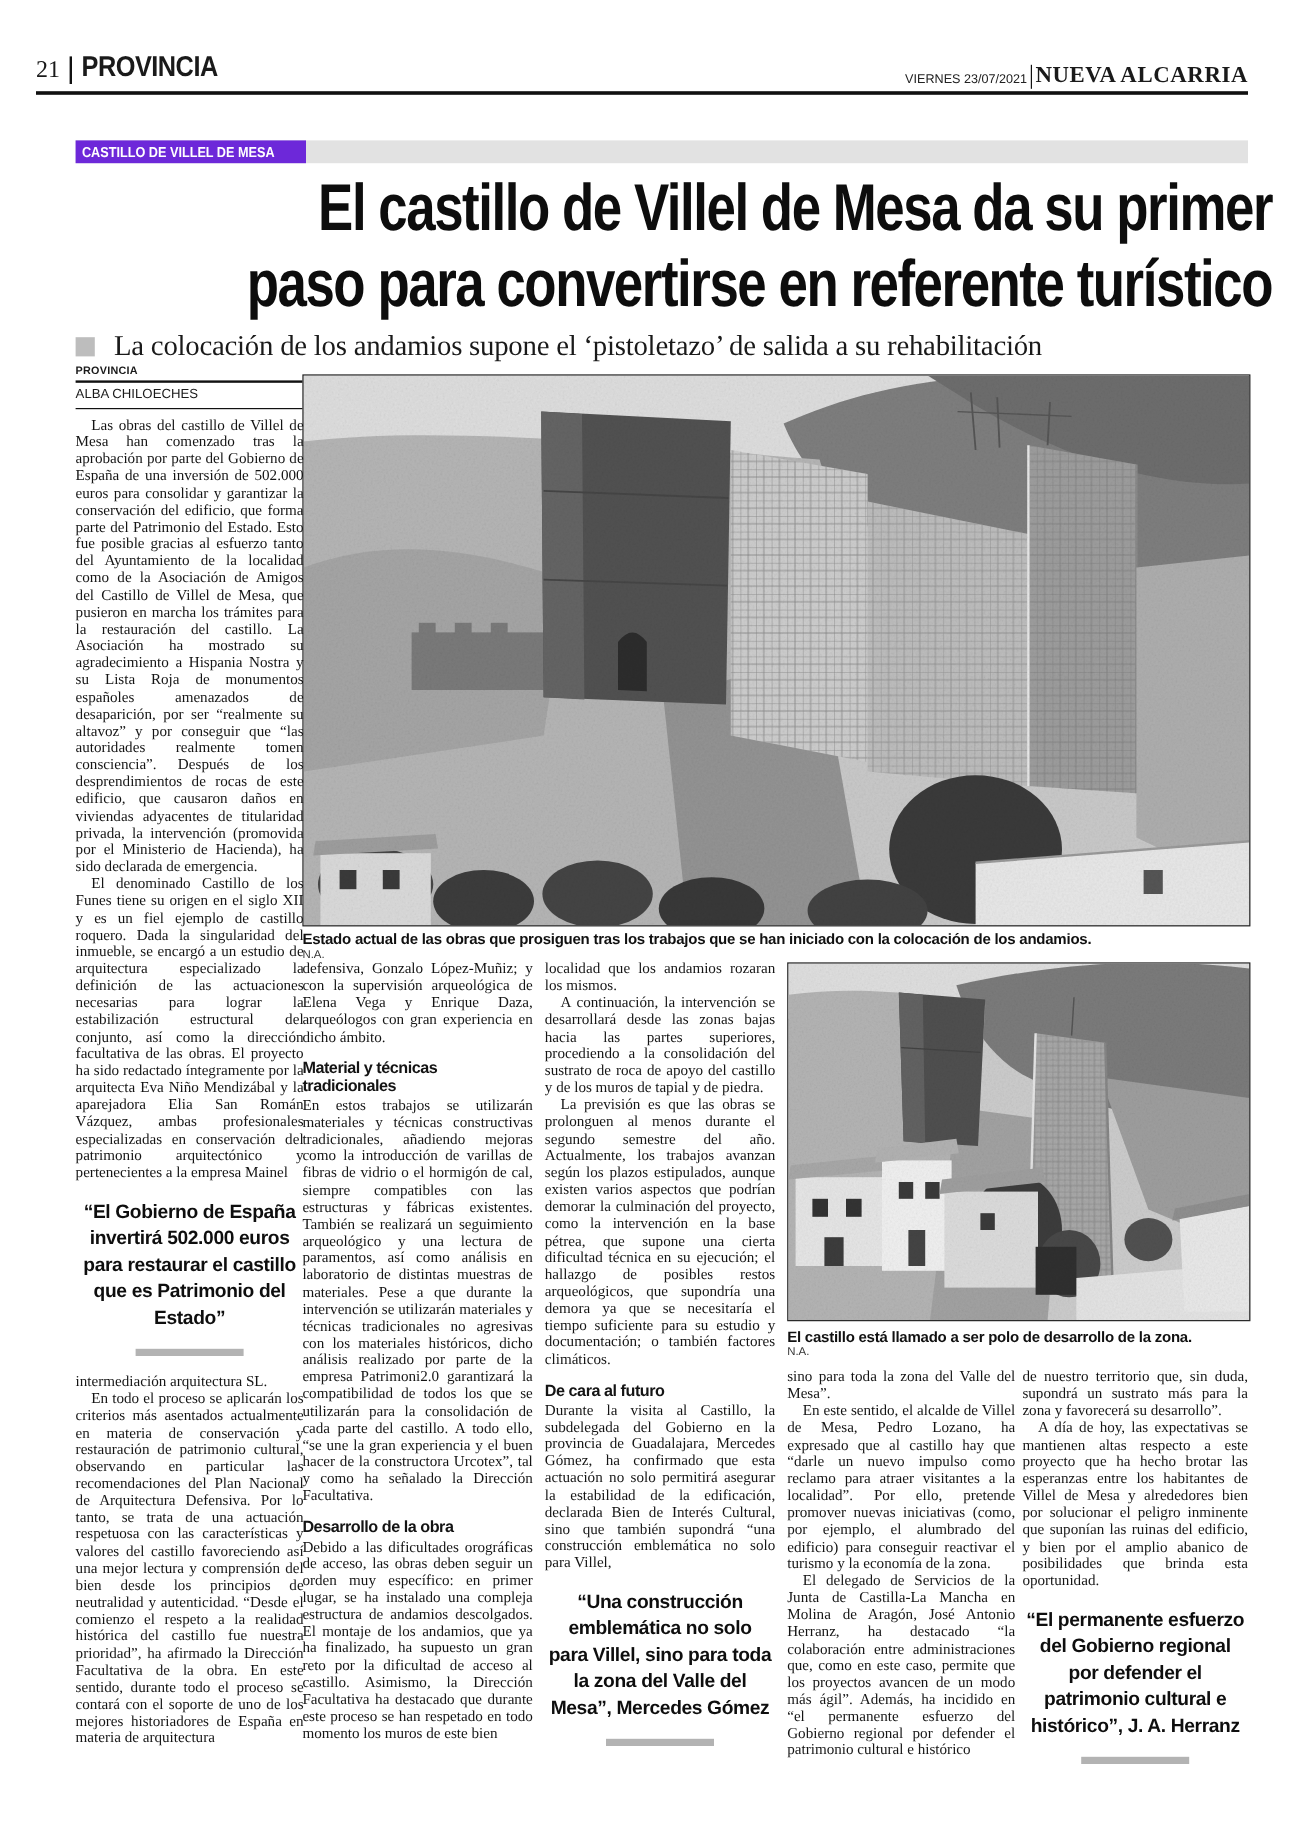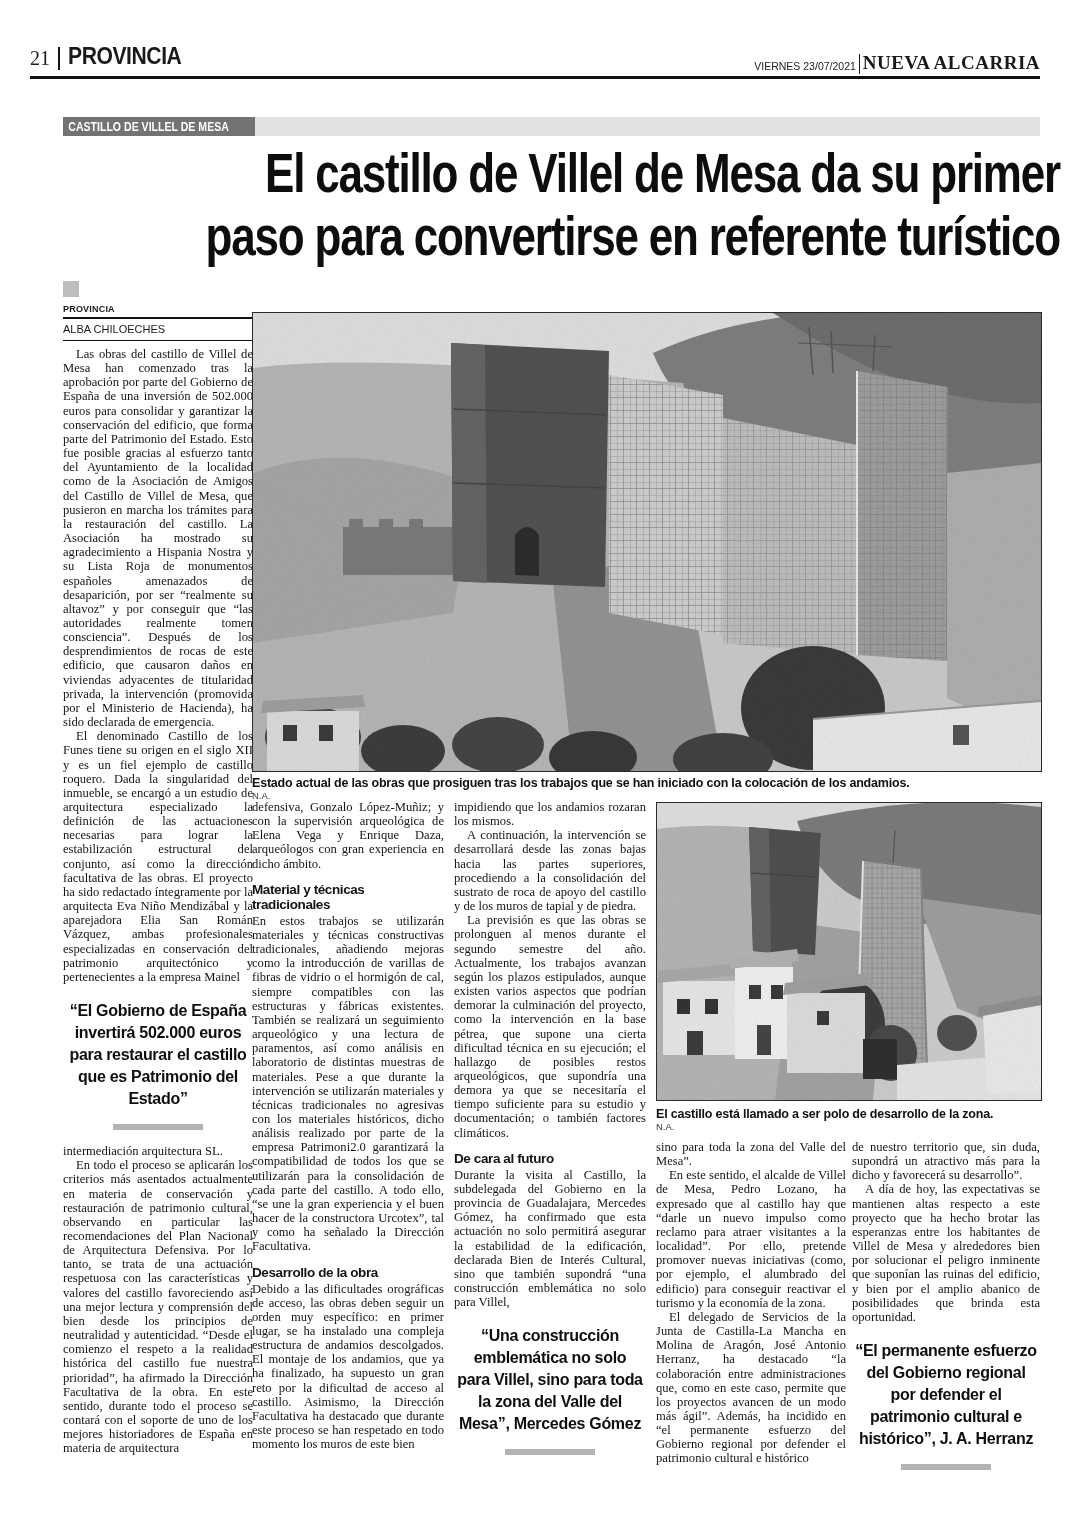--- a/index.html
+++ b/index.html
@@ -13,21 +13,21 @@
   .section-title { font:bold 24px "Liberation Sans", sans-serif; letter-spacing:-0.5px;
                    transform:scaleX(0.88); transform-origin:0 100%; display:inline-block; }
   .mast-right { position:absolute; right:0; bottom:0; display:flex; align-items:flex-end; gap:3px; }
   .issue-date { font:10.5px "Liberation Sans", sans-serif; color:#222; padding-bottom:2px; }
   .vbar { width:1px; height:20px; background:#111; }
   .paper-name { font:bold 19px "Liberation Serif", serif; letter-spacing:0.5px; }
   .mast-rule { position:absolute; left:30px; right:40px; top:76px; height:3px; background:#111; }
 
   
   .kicker-strip { position:absolute; left:63px; right:40px; top:117px; height:19px; background:#e2e2e2; }
-  .kicker-box { position:absolute; left:0; top:0; height:19px; width:192px; background:#737373;
+  .kicker-box { position:absolute; left:0; top:0; height:19px; width:192px; background:#6d28d9;
                 display:flex; align-items:center; }
   .kicker-box span { color:#fff; font:bold 12px "Liberation Sans", sans-serif; padding-left:6px;
                      white-space:nowrap; transform:scaleX(0.88); transform-origin:0 50%; display:inline-block; }
 
   
   .headline { position:absolute; left:60px; top:142px; width:1000px; color:#0d0d0d;text-align:right; }
   .hl-line { font:bold 55px "Liberation Sans", sans-serif; line-height:63px; letter-spacing:-1.5px;
              white-space:nowrap; transform:scaleX(0.8); transform-origin:0 50%; display:block; width:1250px;}
   .subhead { position:absolute; left:63px; top:276px; width:990px; display:flex; align-items:flex-start; gap:16px; }
   .subhead-square { width:16px; height:16px; background:#bdbdbd; margin-top:5px; flex:0 0 16px; }
@@ -91,20 +91,21 @@
     </div>
   </div>
 
   <h1 class="headline" style="margin:0">
     <span class="hl-line">El castillo de Villel de Mesa da su primer</span>
     <span class="hl-line">paso para convertirse en referente turístico</span>
   </h1>
 
   <div class="subhead">
     <span class="subhead-square"></span>
+    <span class="subhead-text">La colocación de los andamios supone el ‘pistoletazo’ de salida a su rehabilitación</span>
   </div>
 
   <div class="byline-block">
     <div class="byline-sec">PROVINCIA</div>
     <div class="byline-name">ALBA CHILOECHES</div>
   </div>
 
   <figure class="photo photo-main">
     <svg width="788" height="458" viewBox="0 0 788 458">
       <defs>
@@ -249,35 +250,35 @@
 
   <div class="col col-2">
     <p>defensiva, Gonzalo López-Muñiz; y con la supervisión arqueológica de Elena Vega y Enrique Daza, arqueólogos con gran experiencia en dicho ámbito.</p>
     <h3 class="colhead">Material y técnicas tradicionales</h3>
     <p>En estos trabajos se utilizarán materiales y técnicas constructivas tradicionales, añadiendo mejoras como la introducción de varillas de fibras de vidrio o el hormigón de cal, siempre compatibles con las estructuras y fábricas existentes. También se realizará un seguimiento arqueológico y una lectura de paramentos, así como análisis en laboratorio de distintas muestras de materiales. Pese a que durante la intervención se utilizarán materiales y técnicas tradicionales no agresivas con los materiales históricos, dicho análisis realizado por parte de la empresa Patrimoni2.0 garantizará la compatibilidad de todos los que se utilizarán para la consolidación de cada parte del castillo. A todo ello, “se une la gran experiencia y el buen hacer de la constructora Urcotex”, tal y como ha señalado la Dirección Facultativa.</p>
     <h3 class="colhead">Desarrollo de la obra</h3>
     <p>Debido a las dificultades orográficas de acceso, las obras deben seguir un orden muy específico: en primer lugar, se ha instalado una compleja estructura de andamios descolgados. El montaje de los andamios, que ya ha finalizado, ha supuesto un gran reto por la dificultad de acceso al castillo. Asimismo, la Dirección Facultativa ha destacado que durante este proceso se han respetado en todo momento los muros de este bien</p>
   </div>
 
   <div class="col col-3">
-    <p>impidiendo que los andamios rozaran los mismos.</p>
+    <p>localidad que los andamios rozaran los mismos.</p>
     <p class="ind">A continuación, la intervención se desarrollará desde las zonas bajas hacia las partes superiores, procediendo a la consolidación del sustrato de roca de apoyo del castillo y de los muros de tapial y de piedra.</p>
     <p class="ind">La previsión es que las obras se prolonguen al menos durante el segundo semestre del año. Actualmente, los trabajos avanzan según los plazos estipulados, aunque existen varios aspectos que podrían demorar la culminación del proyecto, como la intervención en la base pétrea, que supone una cierta dificultad técnica en su ejecución; el hallazgo de posibles restos arqueológicos, que supondría una demora ya que se necesitaría el tiempo suficiente para su estudio y documentación; o también factores climáticos.</p>
     <h3 class="colhead">De cara al futuro</h3>
     <p>Durante la visita al Castillo, la subdelegada del Gobierno en la provincia de Guadalajara, Mercedes Gómez, ha confirmado que esta actuación no solo permitirá asegurar la estabilidad de la edificación, declarada Bien de Interés Cultural, sino que también supondrá “una construcción emblemática no solo para Villel,</p>
     <div class="pullquote">“Una construcción emblemática no solo para Villel, sino para toda la zona del Valle del Mesa”, Mercedes Gómez</div>
     <div class="quote-bar"></div>
   </div>
 
   <div class="col col-4">
     <p>sino para toda la zona del Valle del Mesa”.</p>
     <p class="ind">En este sentido, el alcalde de Villel de Mesa, Pedro Lozano, ha expresado que al castillo hay que “darle un nuevo impulso como reclamo para atraer visitantes a la localidad”. Por ello, pretende promover nuevas iniciativas (como, por ejemplo, el alumbrado del edificio) para conseguir reactivar el turismo y la economía de la zona.</p>
     <p class="ind">El delegado de Servicios de la Junta de Castilla-La Mancha en Molina de Aragón, José Antonio Herranz, ha destacado “la colaboración entre administraciones que, como en este caso, permite que los proyectos avancen de un modo más ágil”. Además, ha incidido en “el permanente esfuerzo del Gobierno regional por defender el patrimonio cultural e histórico</p>
   </div>
 
   <div class="col col-5">
-    <p>de nuestro territorio que, sin duda, supondrá un atractivo más para la dicho y favorecerá su desarrollo”.</p>
+    <p>de nuestro territorio que, sin duda, supondrá un sustrato más para la zona y favorecerá su desarrollo”.</p>
     <p class="ind">A día de hoy, las expectativas se mantienen altas respecto a este proyecto que ha hecho brotar las esperanzas entre los habitantes de Villel de Mesa y alrededores bien por solucionar el peligro inminente que suponían las ruinas del edificio, y bien por el amplio abanico de posibilidades que brinda esta oportunidad.</p>
     <div class="pullquote">“El permanente esfuerzo del Gobierno regional por defender el patrimonio cultural e histórico”, J. A. Herranz</div>
     <div class="quote-bar"></div>
   </div>
 
 </div>
 
 </body></html>

